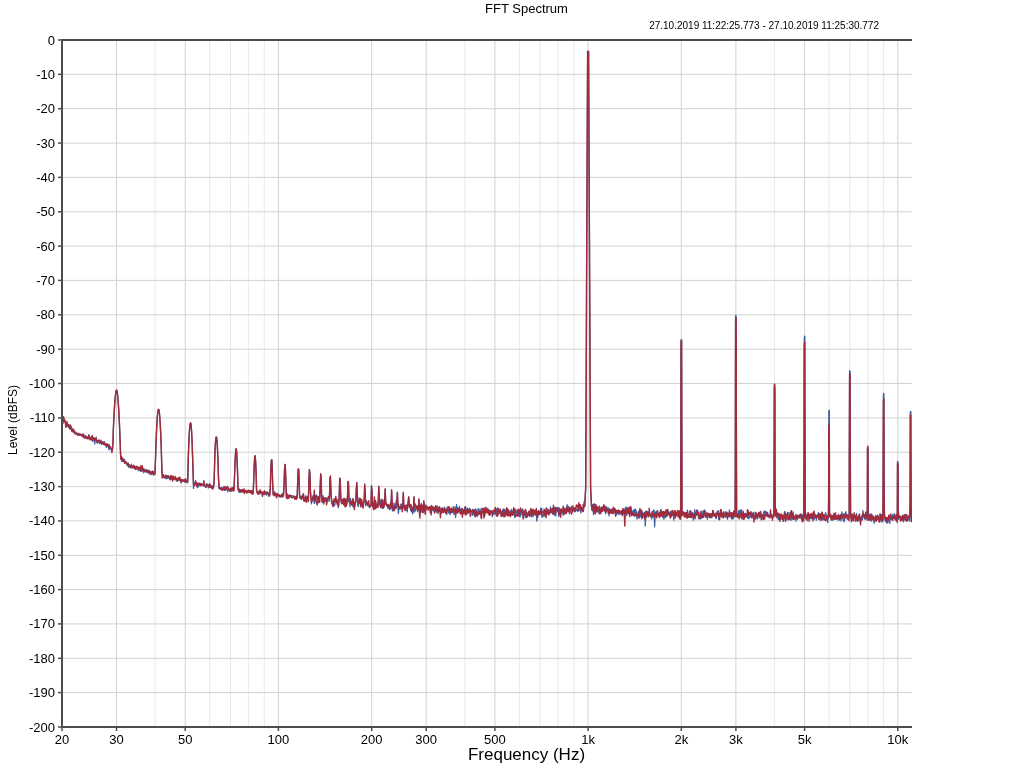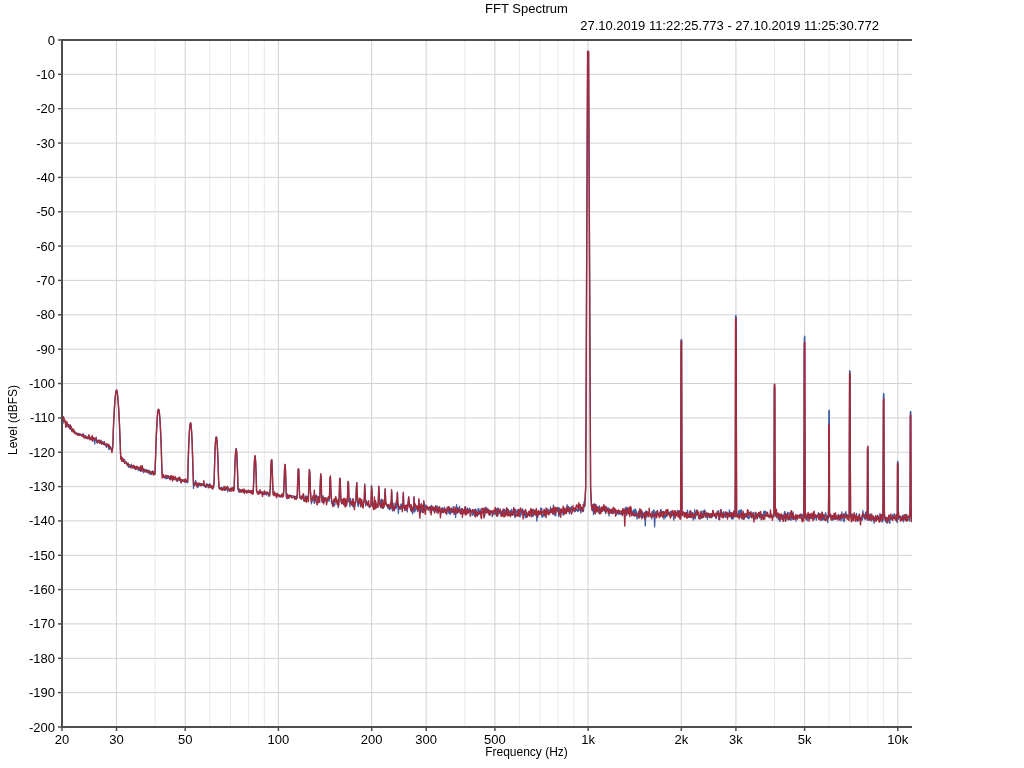--- a/index.html
+++ b/index.html
@@ -1,21 +1,21 @@
 <!DOCTYPE html>
 <html><head>
 <meta charset="utf-8">
 <style>
   html,body{margin:0;padding:0;background:#ffffff;}
   .screen{position:relative;width:912px;height:768px;background:#ffffff;overflow:hidden;
           font-family:"Liberation Sans",sans-serif;color:#000;}
   .chart-title{position:absolute;left:62px;top:1px;width:929px;text-align:center;
                font-size:13px;line-height:15px;}
-  .time-range{position:absolute;right:33px;top:18px;font-size:13px;line-height:15px;text-align:right;}
-  .x-axis-label{position:absolute;left:62px;top:745px;width:929px;text-align:center;font-size:12px;}
+  .time-range{position:absolute;right:33px;top:18px;font-size:10px;line-height:15px;text-align:right;}
+  .x-axis-label{position:absolute;left:62px;top:745px;width:929px;text-align:center;font-size:17px;}
   .y-axis-label{position:absolute;left:-66px;top:412px;width:160px;height:16px;text-align:center;
                 font-size:12px;transform:rotate(-90deg);}
   .ap-logo{position:absolute;left:951px;top:51px;width:38px;height:28px;text-decoration:underline;}
   svg#plot{position:absolute;left:0;top:0;}
   svg text{font-family:"Liberation Sans",sans-serif;}
 </style>
 </head>
 <body>
 
 <div class="screen">

